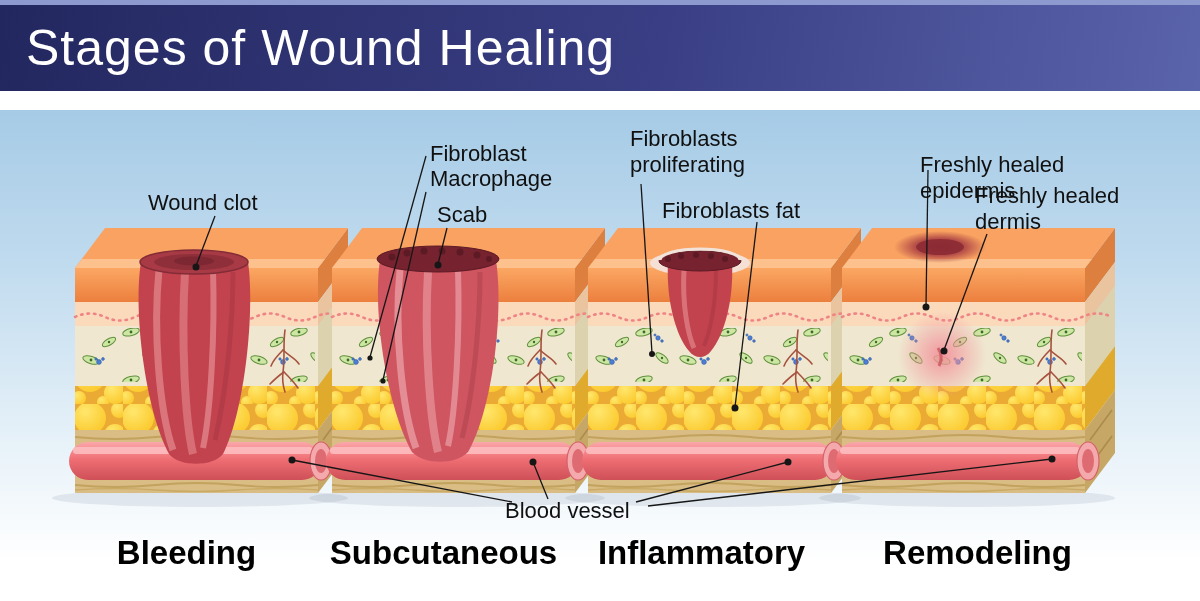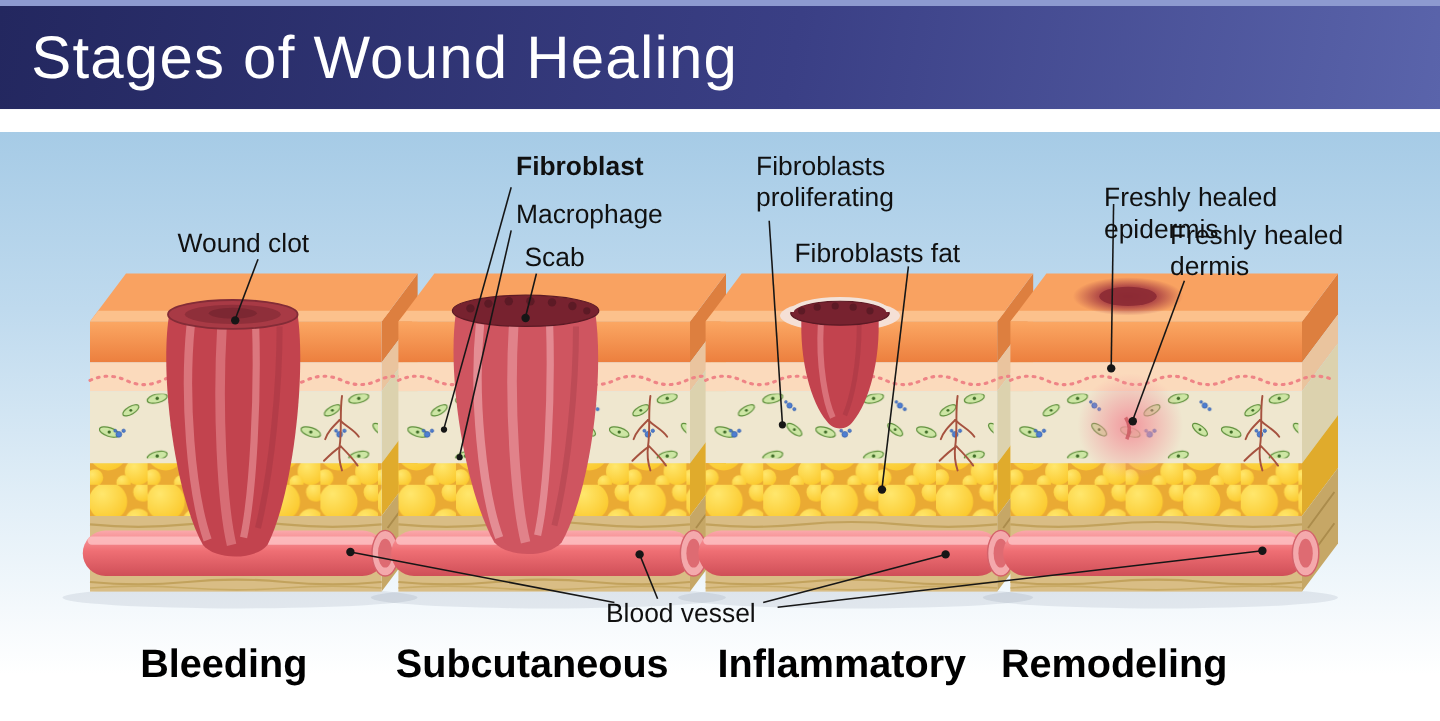--- a/index.html
+++ b/index.html
@@ -212,28 +212,28 @@
         <circle cx="926" cy="197" r="3.5"></circle>
         <circle cx="944" cy="241" r="3.5"></circle>
         <circle cx="292" cy="350" r="3.5"></circle>
         <circle cx="533" cy="352" r="3.5"></circle>
         <circle cx="788" cy="352" r="3.5"></circle>
         <circle cx="1052" cy="349" r="3.5"></circle>
       </g>
     </svg>
 
     <div class="lbl" style="left:148px;top:80px;">Wound clot</div>
-    <div class="lbl" style="left:430px;top:16px;font-weight:bold;">Fibroblast</div>
+    <div class="lbl" style="left:430px;top:31px;">Fibroblast</div>
     <div class="lbl" style="left:430px;top:56px;">Macrophage</div>
     <div class="lbl" style="left:437px;top:92px;">Scab</div>
     <div class="lbl" style="left:630px;top:16px;max-width:145px;">Fibroblasts proliferating</div>
     <div class="lbl" style="left:662px;top:88px;">Fibroblasts fat</div>
     <div class="lbl" style="left:920px;top:6px;max-width:165px;margin-top:36px;">Freshly healed epidermis</div>
     <div class="lbl" style="left:975px;top:73px;max-width:150px;">Freshly healed dermis</div>
     <div class="lbl" style="left:505px;top:388px;">Blood vessel</div>
 
     <div class="stage-name" style="left:65px;">Bleeding</div>
     <div class="stage-name" style="left:322px;">Subcutaneous</div>
     <div class="stage-name" style="left:580px;">Inflammatory</div>
-    <div class="stage-name" style="left:807px;text-align:center;">Remodeling</div>
+    <div class="stage-name" style="left:856px;text-align:center;">Remodeling</div>
 
   </div>
 </div>
 
 </body></html>

